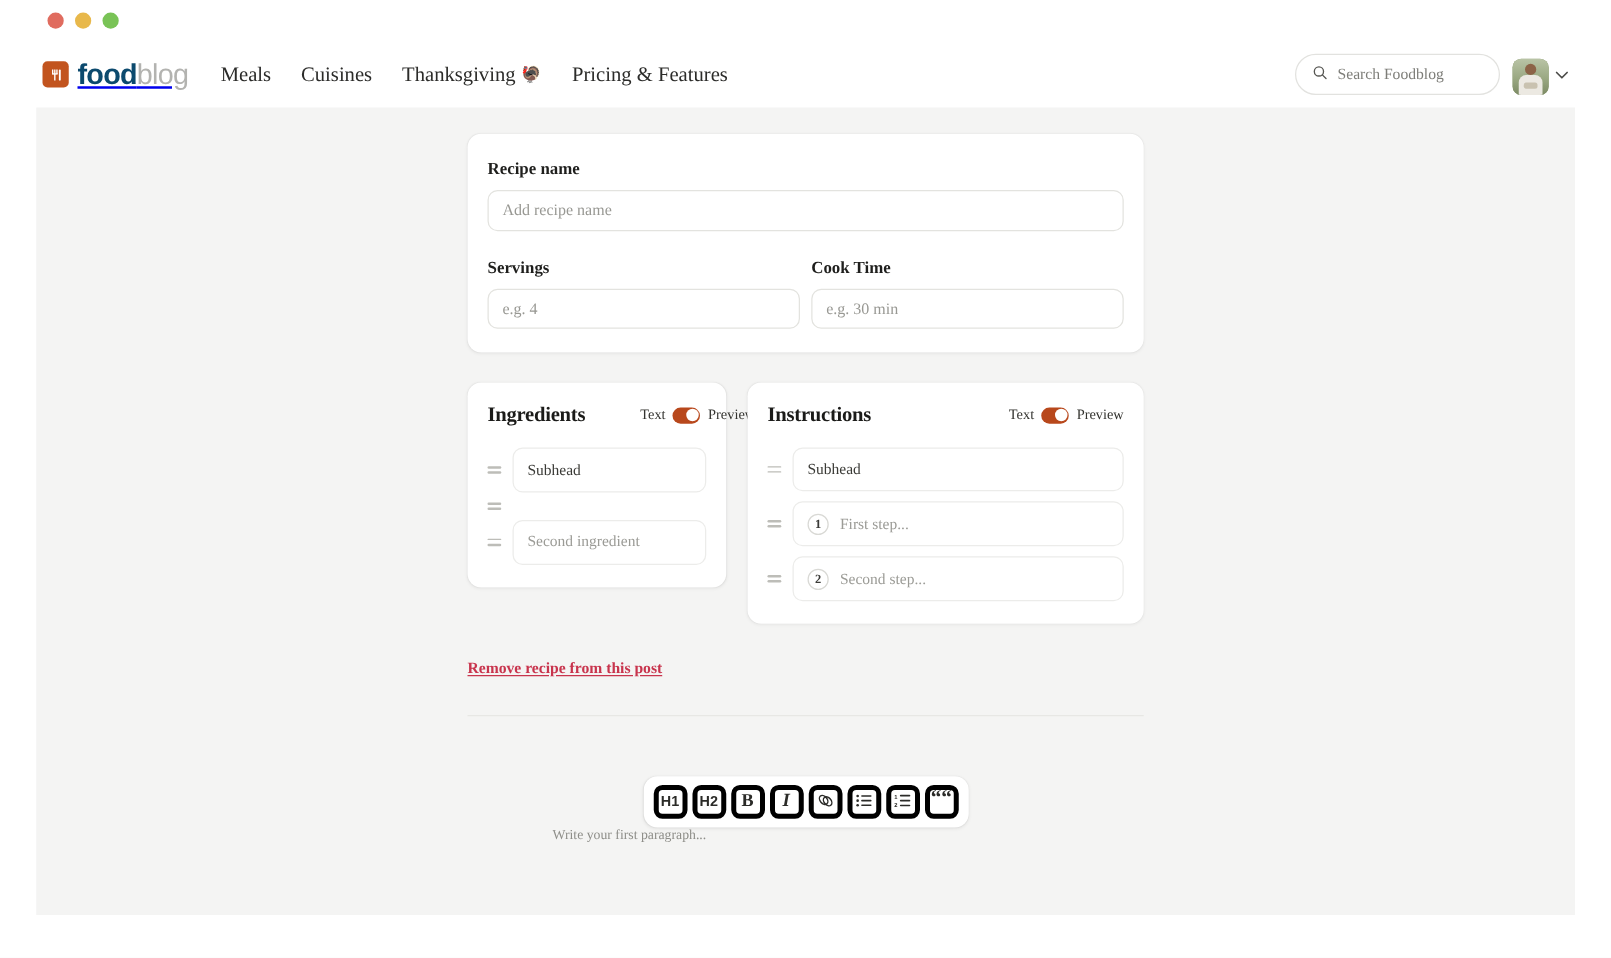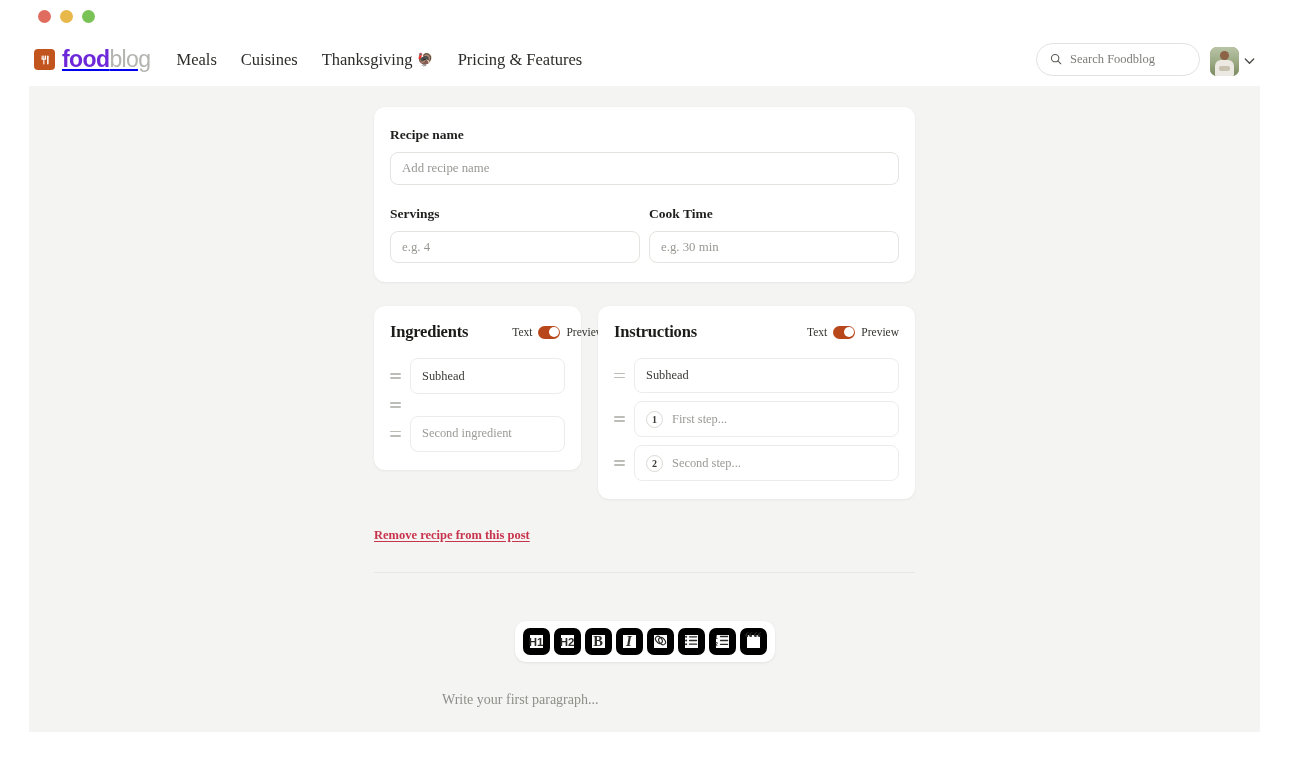--- a/index.html
+++ b/index.html
@@ -53,21 +53,21 @@
     border-radius: 4px;
     background: #c2541e;
     display: flex; align-items: center; justify-content: center;
   }
   .brand-text {
     font-family: "Liberation Sans", sans-serif;
     font-size: 23px;
     letter-spacing: -0.6px;
     display: flex;
   }
-  .brand-food { color: #6d28d9; font-weight: 700; }
+  .brand-food { color: #0c4a6e; font-weight: 700; }
   .brand-blog { color: #b3b3b0; font-weight: 400; }
 
   .nav-links { display: flex; align-items: center; gap: 24px; }
   .nav-link {
     font-family: "Liberation Serif", serif;
     font-size: 16.5px;
     color: #2c2c2a;
     text-decoration: none;
     display: flex;
     align-items: center;
@@ -316,21 +316,21 @@
     border-radius: 11px;
     box-shadow: 0 1px 3px rgba(0,0,0,0.07), 0 0 1px rgba(0,0,0,0.06);
     display: flex;
     align-items: center;
     gap: 4px;
     padding: 7px 8px;
   }
   .tb-btn {
     width: 27px; height: 27px;
     border-radius: 7px;
-    border: 7px solid #000000;
+    border: 4px solid #000000;
     background: #fff;
     display: flex; align-items: center; justify-content: center;
     cursor: pointer;
     color: #2b2b28;
     font-family: "Liberation Sans", sans-serif;
     font-size: 11.5px;
     font-weight: 700;
   }
   .tb-btn.serif-glyph {
     font-family: "Liberation Serif", serif;
@@ -344,23 +344,22 @@
   }
   .tb-btn.quote-glyph {
     font-family: "Liberation Serif", serif;
     font-size: 17px;
     font-weight: 700;
     padding-bottom: 7px;
   }
 
   
   .first-para {
-    margin-top: 30px;
-    font-family: "Liberation Serif", serif;
-    font-size: 14px;
+    font-family: "Liberation Serif", serif;
+    font-size: 11px;
     color: #8e8e89;
     padding-left: 68px;
   }
 </style>
 </head>
 <body>
 
 <div class="window-chrome">
   <div class="traffic-light tl-red"></div>
   <div class="traffic-light tl-yellow"></div>

